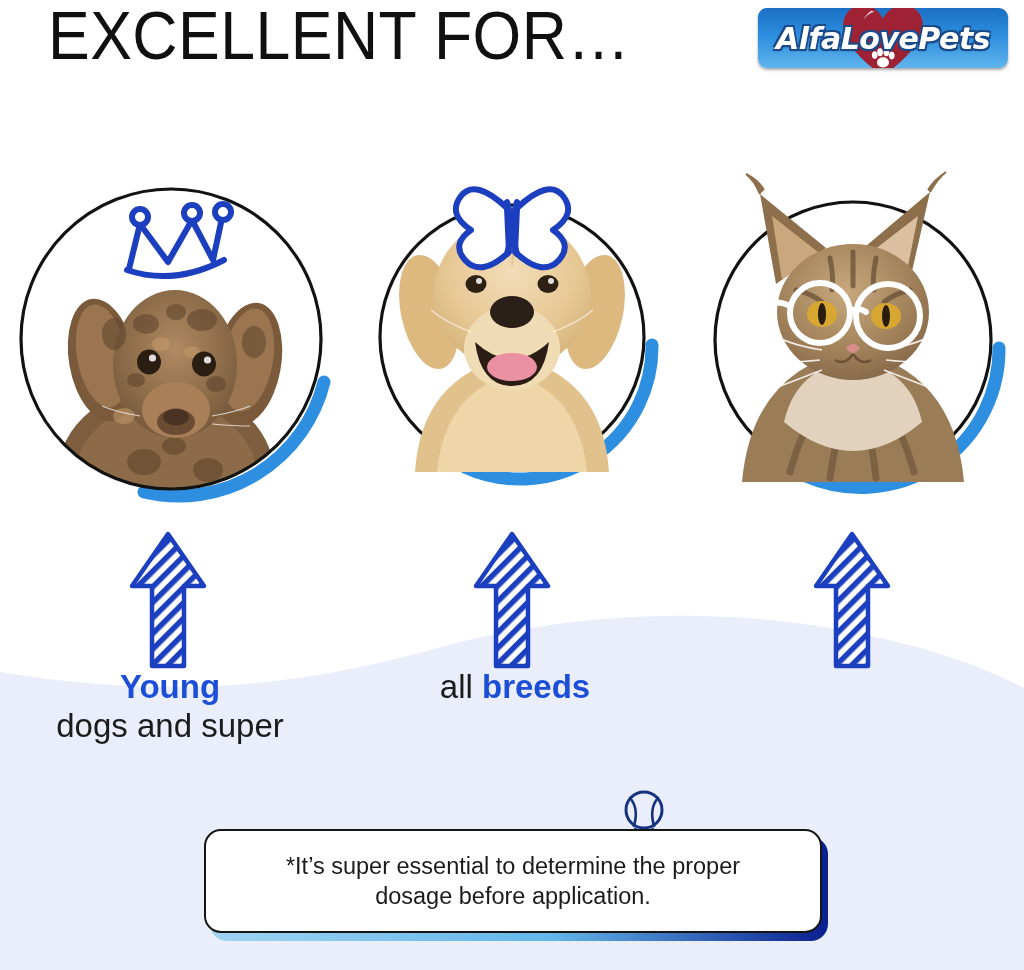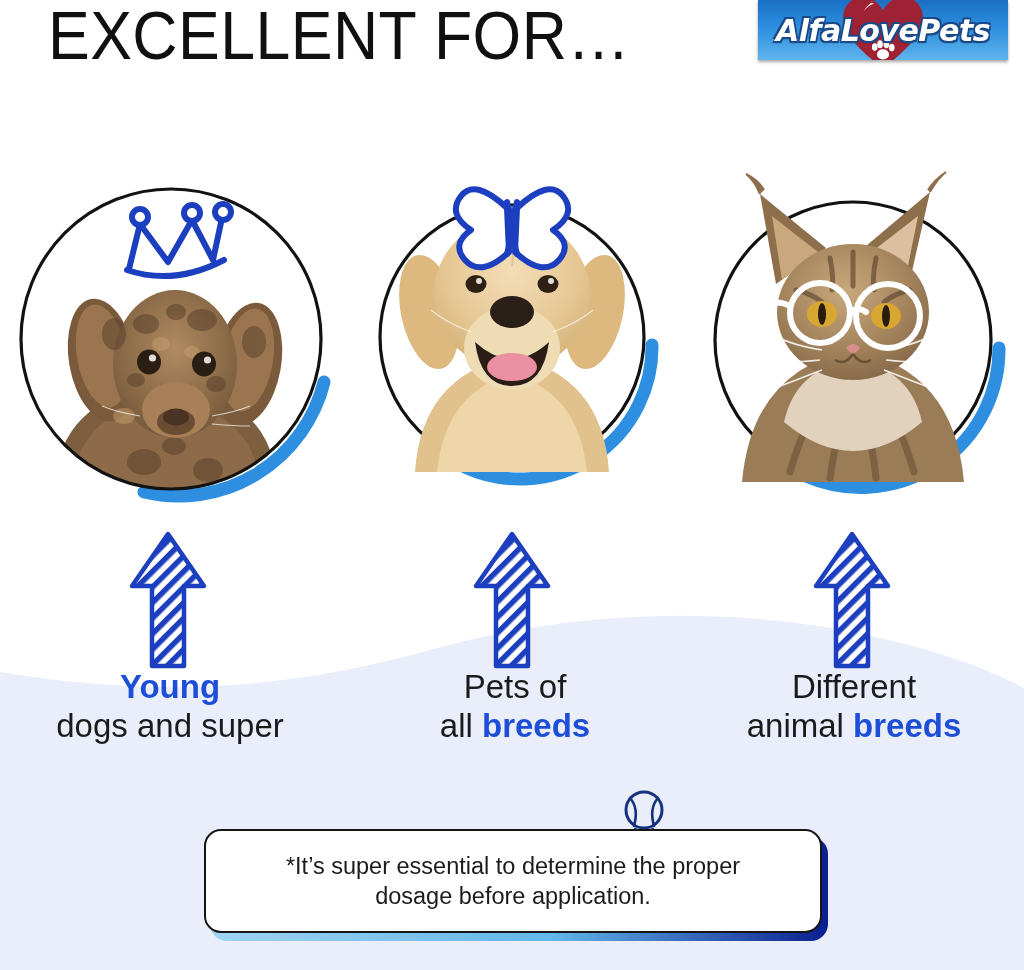--- a/index.html
+++ b/index.html
@@ -56,24 +56,24 @@
     color: #101010;
     white-space: nowrap;
     transform: scaleX(0.92);
     transform-origin: left top;
   }
 
   
   .logo {
     position: absolute;
     right: 16px;
-    top: 0;
+    top: 8px;
     width: 250px;
     height: 60px;
-    border-radius: 0;
+    border-radius: 9px;
     background: linear-gradient(180deg, #1b6fc4 0%, #2c8ede 45%, #5fb4ec 100%);
     box-shadow: 0 2px 3px rgba(0,0,0,0.35);
     overflow: visible;
     z-index: 6;
   }
 
   .logo-inner {
     position: relative;
     width: 100%;
     height: 100%;
@@ -532,28 +532,23 @@
   </div>
 
   <div class="captions">
 
     <div class="caption k1">
       <span class="line"><b class="b">Young</b></span>
       <span class="line"><span>dogs and super</span></span>
     </div>
 
     <div class="caption k2">
-      <span class="line"><span>Pets of</span></span>
       <span class="line"><span>all </span><b class="b">breeds</b></span>
     </div>
 
-    <div class="caption k3">
-      <span class="line"><span>Different</span></span>
-      <span class="line"><span>animal </span><b class="b">breeds</b></span>
-    </div>
   </div>
 
   <svg class="tennis-ball" viewBox="0 0 44 46">
     <circle cx="22" cy="21" r="18" fill="none" stroke="#16327f" stroke-width="3"></circle>
     <path d="M8 9 q9 10 4 28" fill="none" stroke="#16327f" stroke-width="2.6" stroke-linecap="round"></path>
     <path d="M36 9 q-9 10 -4 28" fill="none" stroke="#16327f" stroke-width="2.6" stroke-linecap="round"></path>
     <path d="M13 40 q9 5 18 0" fill="none" stroke="#16327f" stroke-width="2.4" stroke-linecap="round"></path>
   </svg>
 
   <div class="footnote">

